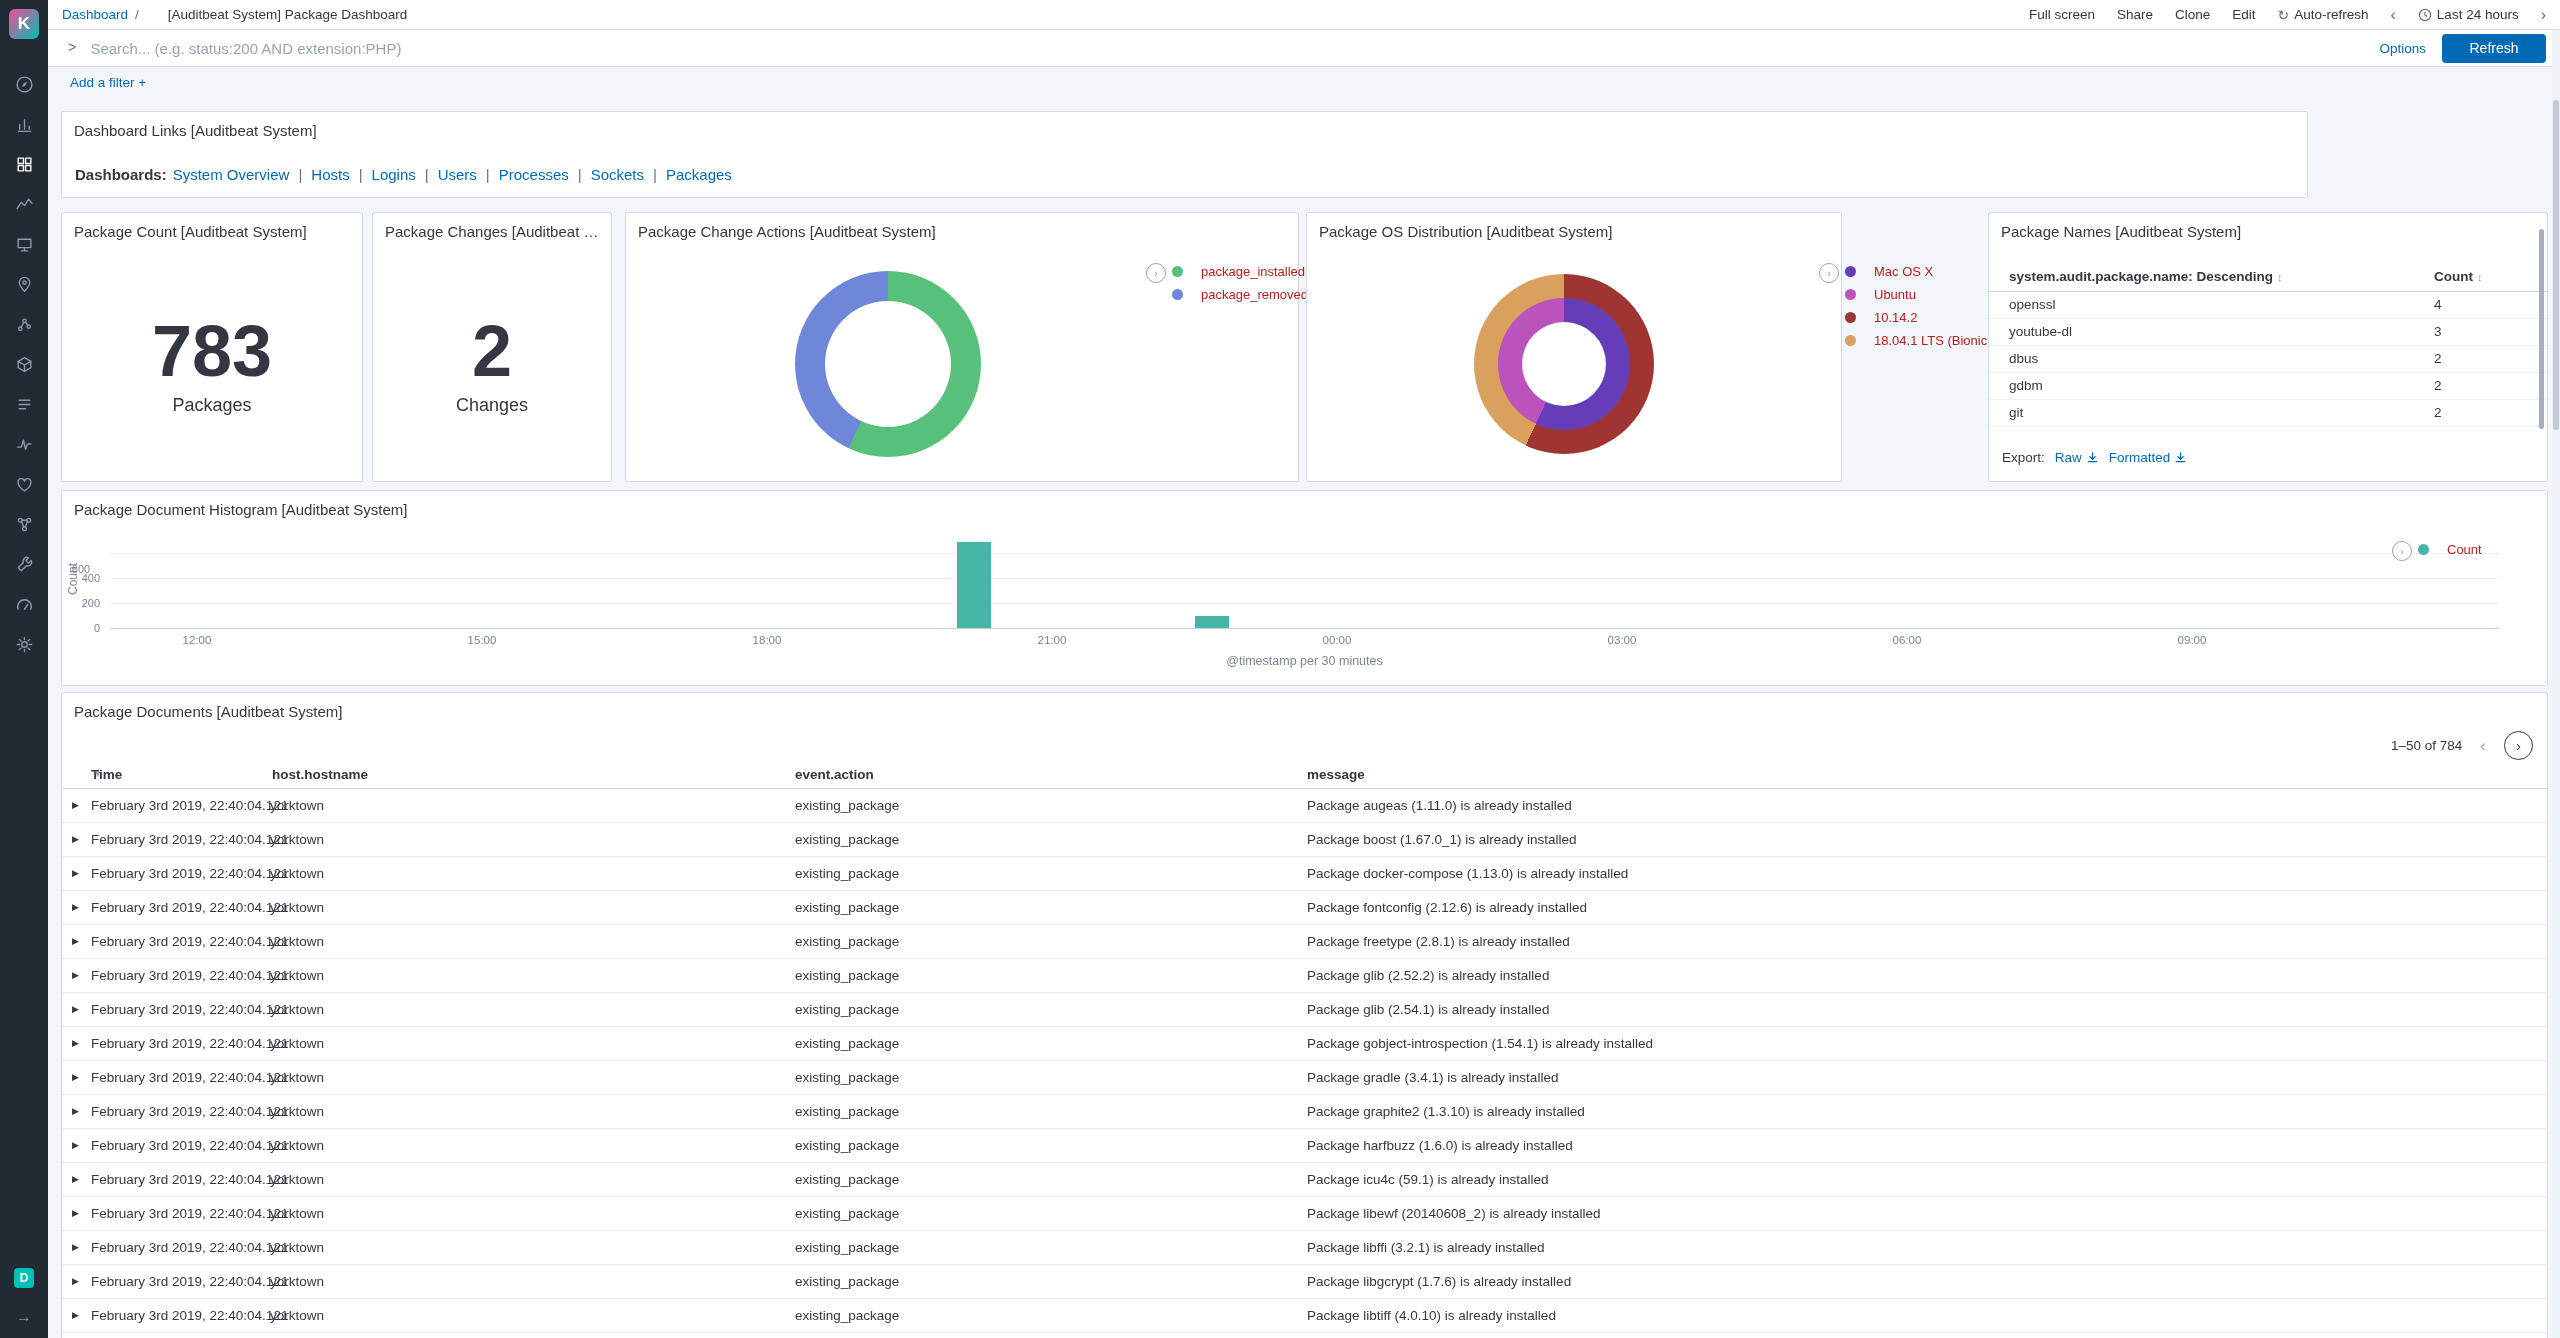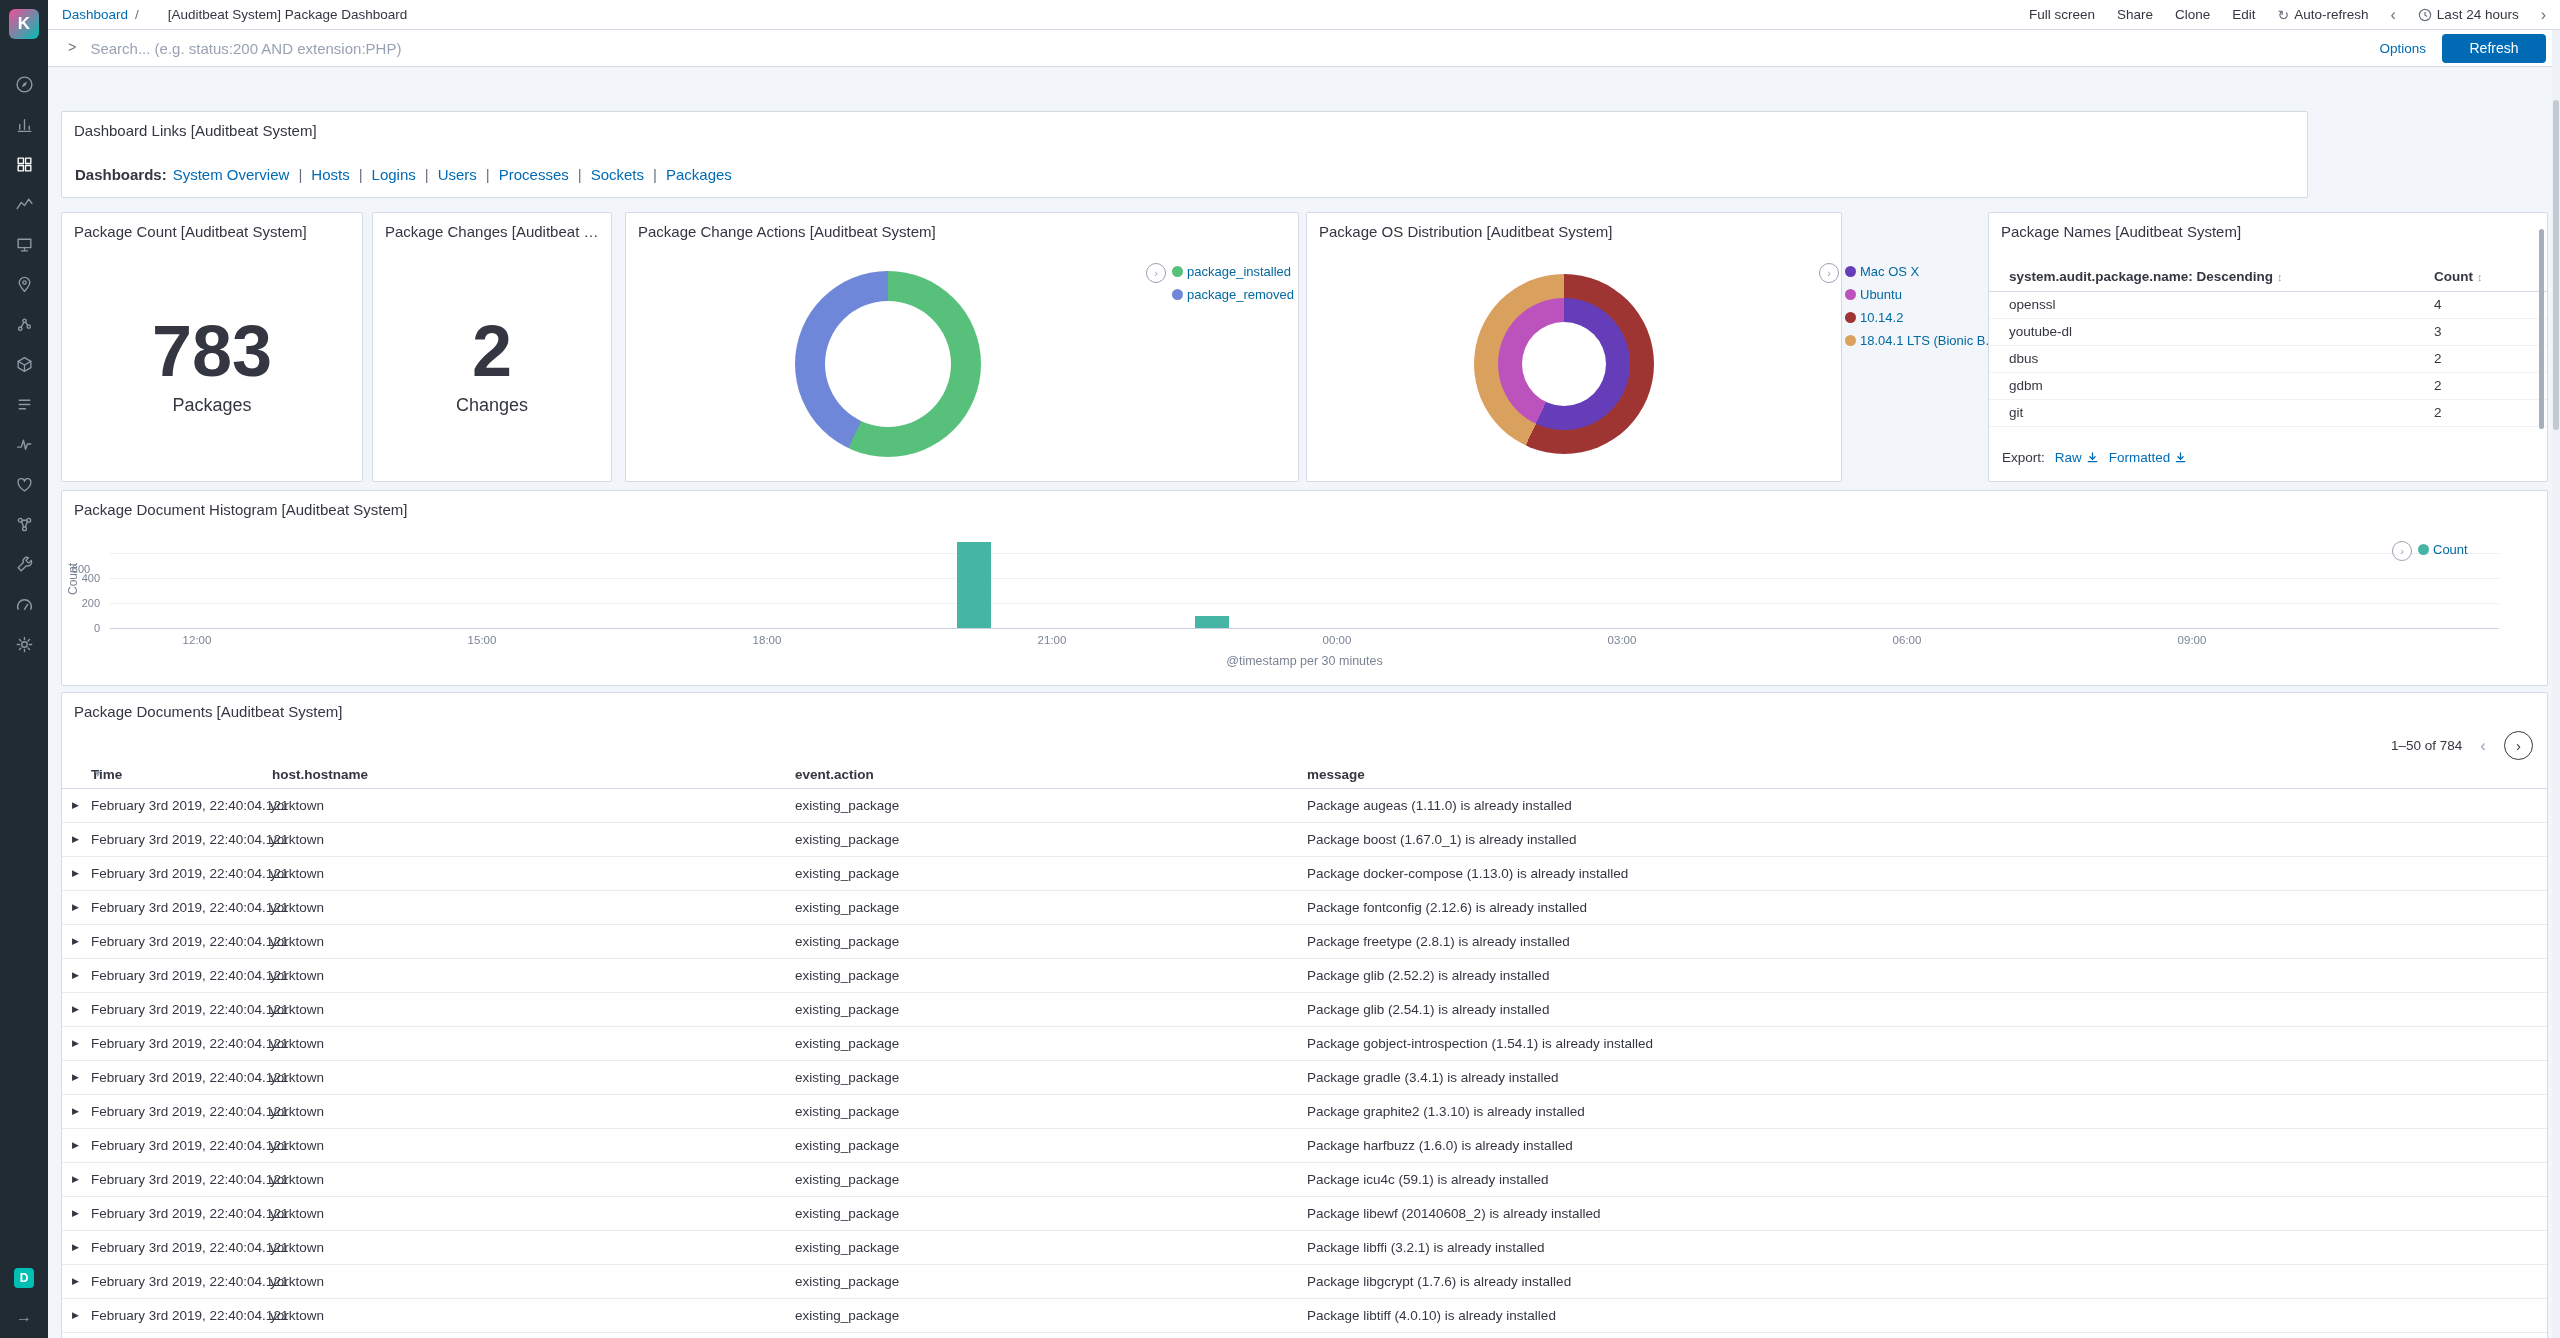--- a/index.html
+++ b/index.html
@@ -69,21 +69,21 @@
   #os-donut-inner{position:absolute;left:24px;top:24px;width:132px;height:132px;border-radius:50%;}
   #os-hole{position:absolute;left:48px;top:48px;width:84px;height:84px;background:#fff;border-radius:50%;}
 
   .vis-legend{position:absolute;display:flex;align-items:flex-start;gap:6px;}
   #actions-legend{left:520px;top:50px;}
   #os-legend{left:512px;top:50px;}
   #hist-legend{left:2330px;top:50px;}
   .legend-toggle{width:18px;height:18px;border:1px solid #98a2b3;border-radius:50%;color:#98a2b3;font-size:11px;
                  display:flex;align-items:center;justify-content:center;background:#fff;cursor:pointer;flex:none;}
   .legend-items{display:flex;flex-direction:column;gap:8px;margin-top:1px;}
-  .legend-item{display:flex;align-items:center;gap:4px;font-size:13px;color:#0369a1;cursor:pointer;}
+  .legend-item{display:flex;align-items:center;gap:18px;font-size:13px;color:#b91c1c;cursor:pointer;}
   .legend-dot{width:11px;height:11px;border-radius:50%;flex:none;}
   .legend-item .lbl{max-width:150px;white-space:nowrap;overflow:hidden;text-overflow:ellipsis;}
 
   #names-panel{left:1988px;top:212px;width:560px;height:270px;}
   .names-header{position:absolute;left:0;top:52px;width:100%;height:26px;border-bottom:1px solid #d3dae6;
                 font-weight:700;font-size:13.5px;}
   .nh-name{position:absolute;left:20px;top:4px;cursor:pointer;}
   .nh-count{position:absolute;left:445px;top:4px;cursor:pointer;}
   .sort-icon{color:#98a2b3;font-size:11px;margin-left:4px;font-weight:400;}
   .names-body{position:absolute;left:0;top:79px;width:100%;}
@@ -298,20 +298,23 @@
     </div>
   </header>
 
   <div class="searchrow">
     <span class="query-prompt">&gt;</span>
     <input class="search-input" placeholder="Search... (e.g. status:200 AND extension:PHP)" style="">
     <a class="options-link">Options</a>
     <button class="refresh-btn">Refresh</button>
   </div>
 
+  <div class="filterrow">
+    <a class="add-filter">Add a filter +</a>
+  </div>
 
   <section class="panel" id="links-panel">
     <div class="panel-title">Dashboard Links [Auditbeat System]</div>
     <div class="links-content">
       <span class="links-label">Dashboards:</span><span id="dash-links"><a class="dash-link">System Overview</a><span class="link-sep">|</span><a class="dash-link">Hosts</a><span class="link-sep">|</span><a class="dash-link">Logins</a><span class="link-sep">|</span><a class="dash-link">Users</a><span class="link-sep">|</span><a class="dash-link">Processes</a><span class="link-sep">|</span><a class="dash-link">Sockets</a><span class="link-sep">|</span><a class="dash-link">Packages</a></span>
     </div>
   </section>
 
   <section class="panel" id="count-panel">
     <div class="panel-title">Package Count [Auditbeat System]</div>

